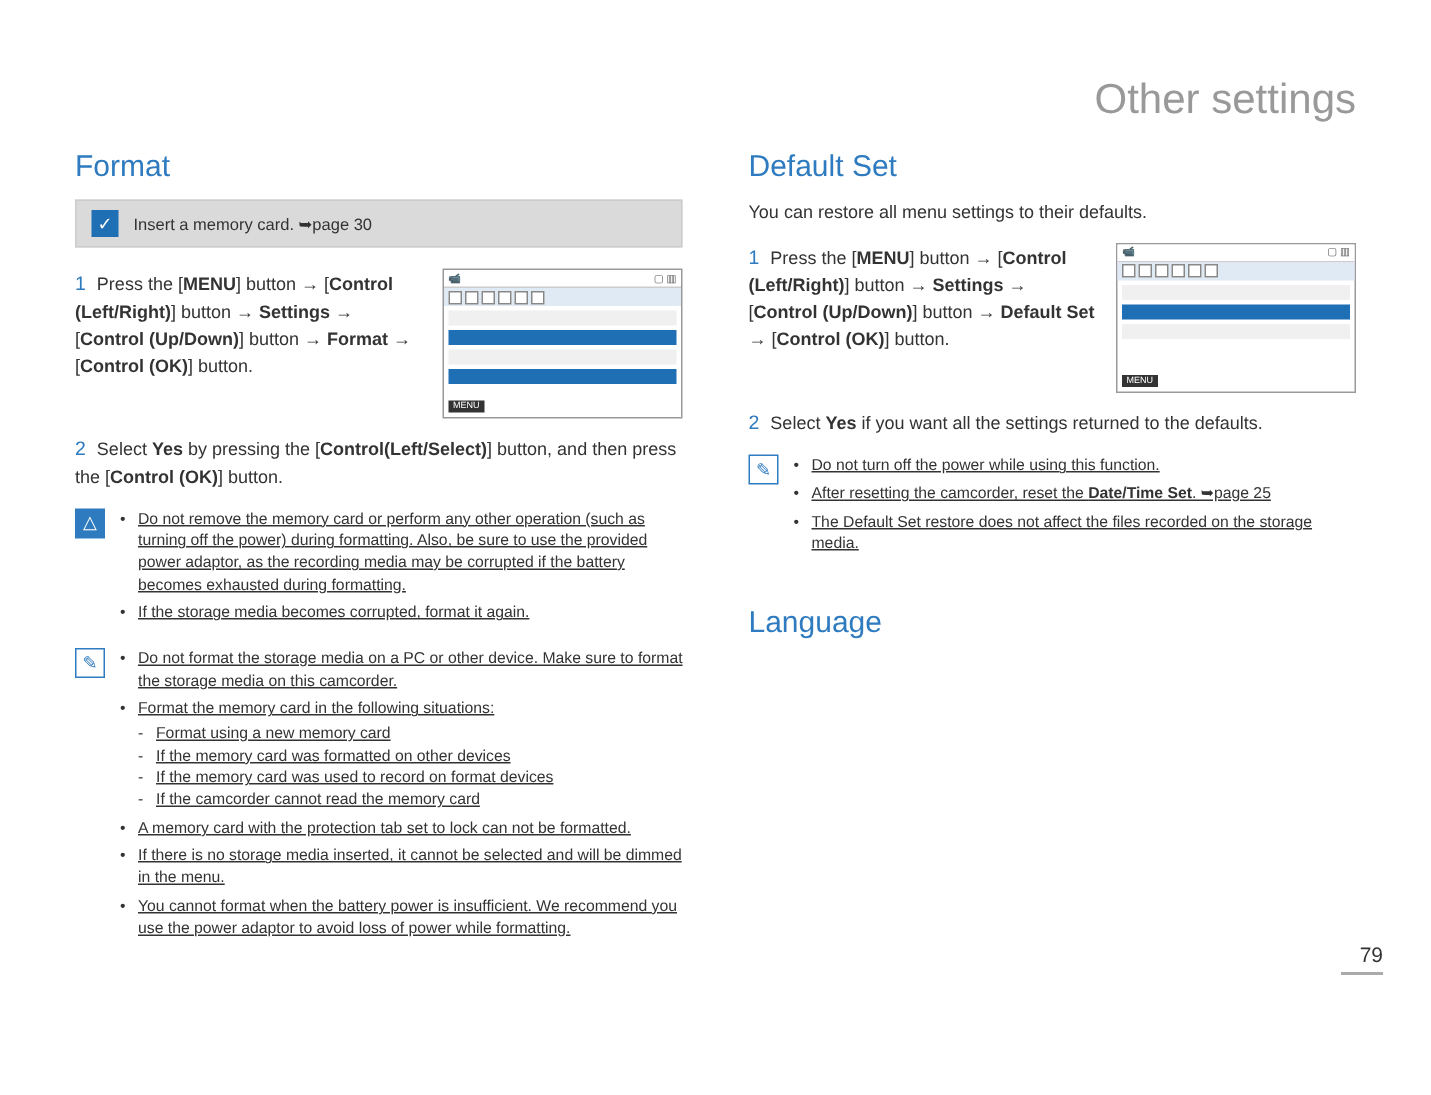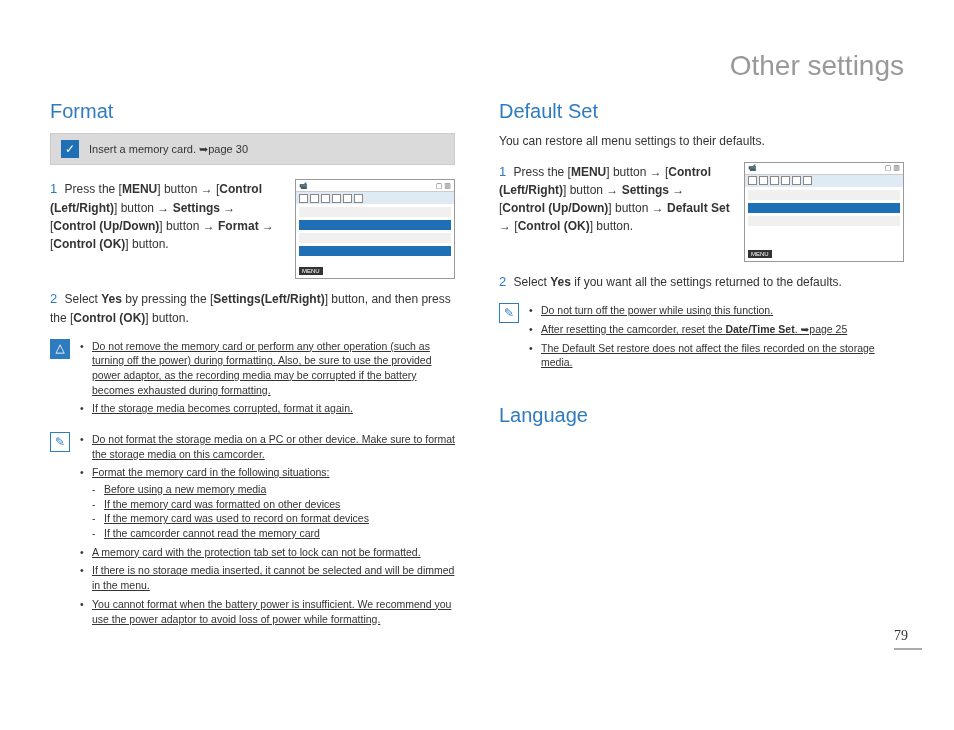--- a/index.html
+++ b/index.html
@@ -163,22 +163,21 @@
   .sublist li::before {
     content: "-";
     position: absolute;
     left: 0;
   }
   .page-num {
     position: absolute;
     right: 32px;
     bottom: 80px;
     font-size: 14px;
-    text-align: left;
-    font-family: Liberation Serif, serif;
+    text-align: right;
   }
   .page-num .line {
     width: 28px;
     height: 2px;
     background: #aaa;
     margin-top: 4px;
     margin-left: auto;
   }
   b { font-weight: bold; }
 </style>
@@ -221,40 +220,40 @@
           <div class="list-item"></div>
           <div class="list-item sel"></div>
         </div>
         <div class="menu-tag">MENU</div>
       </div>
     </div>
 
     <div class="step-row">
       <div class="step-text">
         <span class="step-num">2</span>
-        <span>Select </span><b>Yes</b><span> by pressing the [</span><b>Settings(Left/Right)</b><span>] button, and then press the [</span><b>Control (OK)</b><span>] button.</span>
+        <span>Select </span><b>Yes</b><span> by pressing the [</span><b>Control(Left/Select)</b><span>] button, and then press the [</span><b>Control (OK)</b><span>] button.</span>
       </div>
     </div>
 
     <div class="note-block">
       <div class="note-icon warn">△</div>
       <ul class="bullets">
         <li>Do not remove the memory card or perform any other operation (such as turning off the power) during formatting. Also, be sure to use the provided power adaptor, as the recording media may be corrupted if the battery becomes exhausted during formatting.</li>
         <li>If the storage media becomes corrupted, format it again.</li>
       </ul>
     </div>
 
     <div class="note-block">
       <div class="note-icon info">✎</div>
       <ul class="bullets">
         <li>Do not format the storage media on a PC or other device. Make sure to format the storage media on this camcorder.</li>
         <li>
           <span>Format the memory card in the following situations:</span>
           <ul class="sublist">
-            <li>Before using a new memory media</li>
+            <li>Format using a new memory card</li>
             <li>If the memory card was formatted on other devices</li>
             <li>If the memory card was used to record on format devices</li>
             <li>If the camcorder cannot read the memory card</li>
           </ul>
         </li>
         <li>A memory card with the protection tab set to lock can not be formatted.</li>
         <li>If there is no storage media inserted, it cannot be selected and will be dimmed in the menu.</li>
         <li>You cannot format when the battery power is insufficient. We recommend you use the power adaptor to avoid loss of power while formatting.</li>
       </ul>
     </div>

